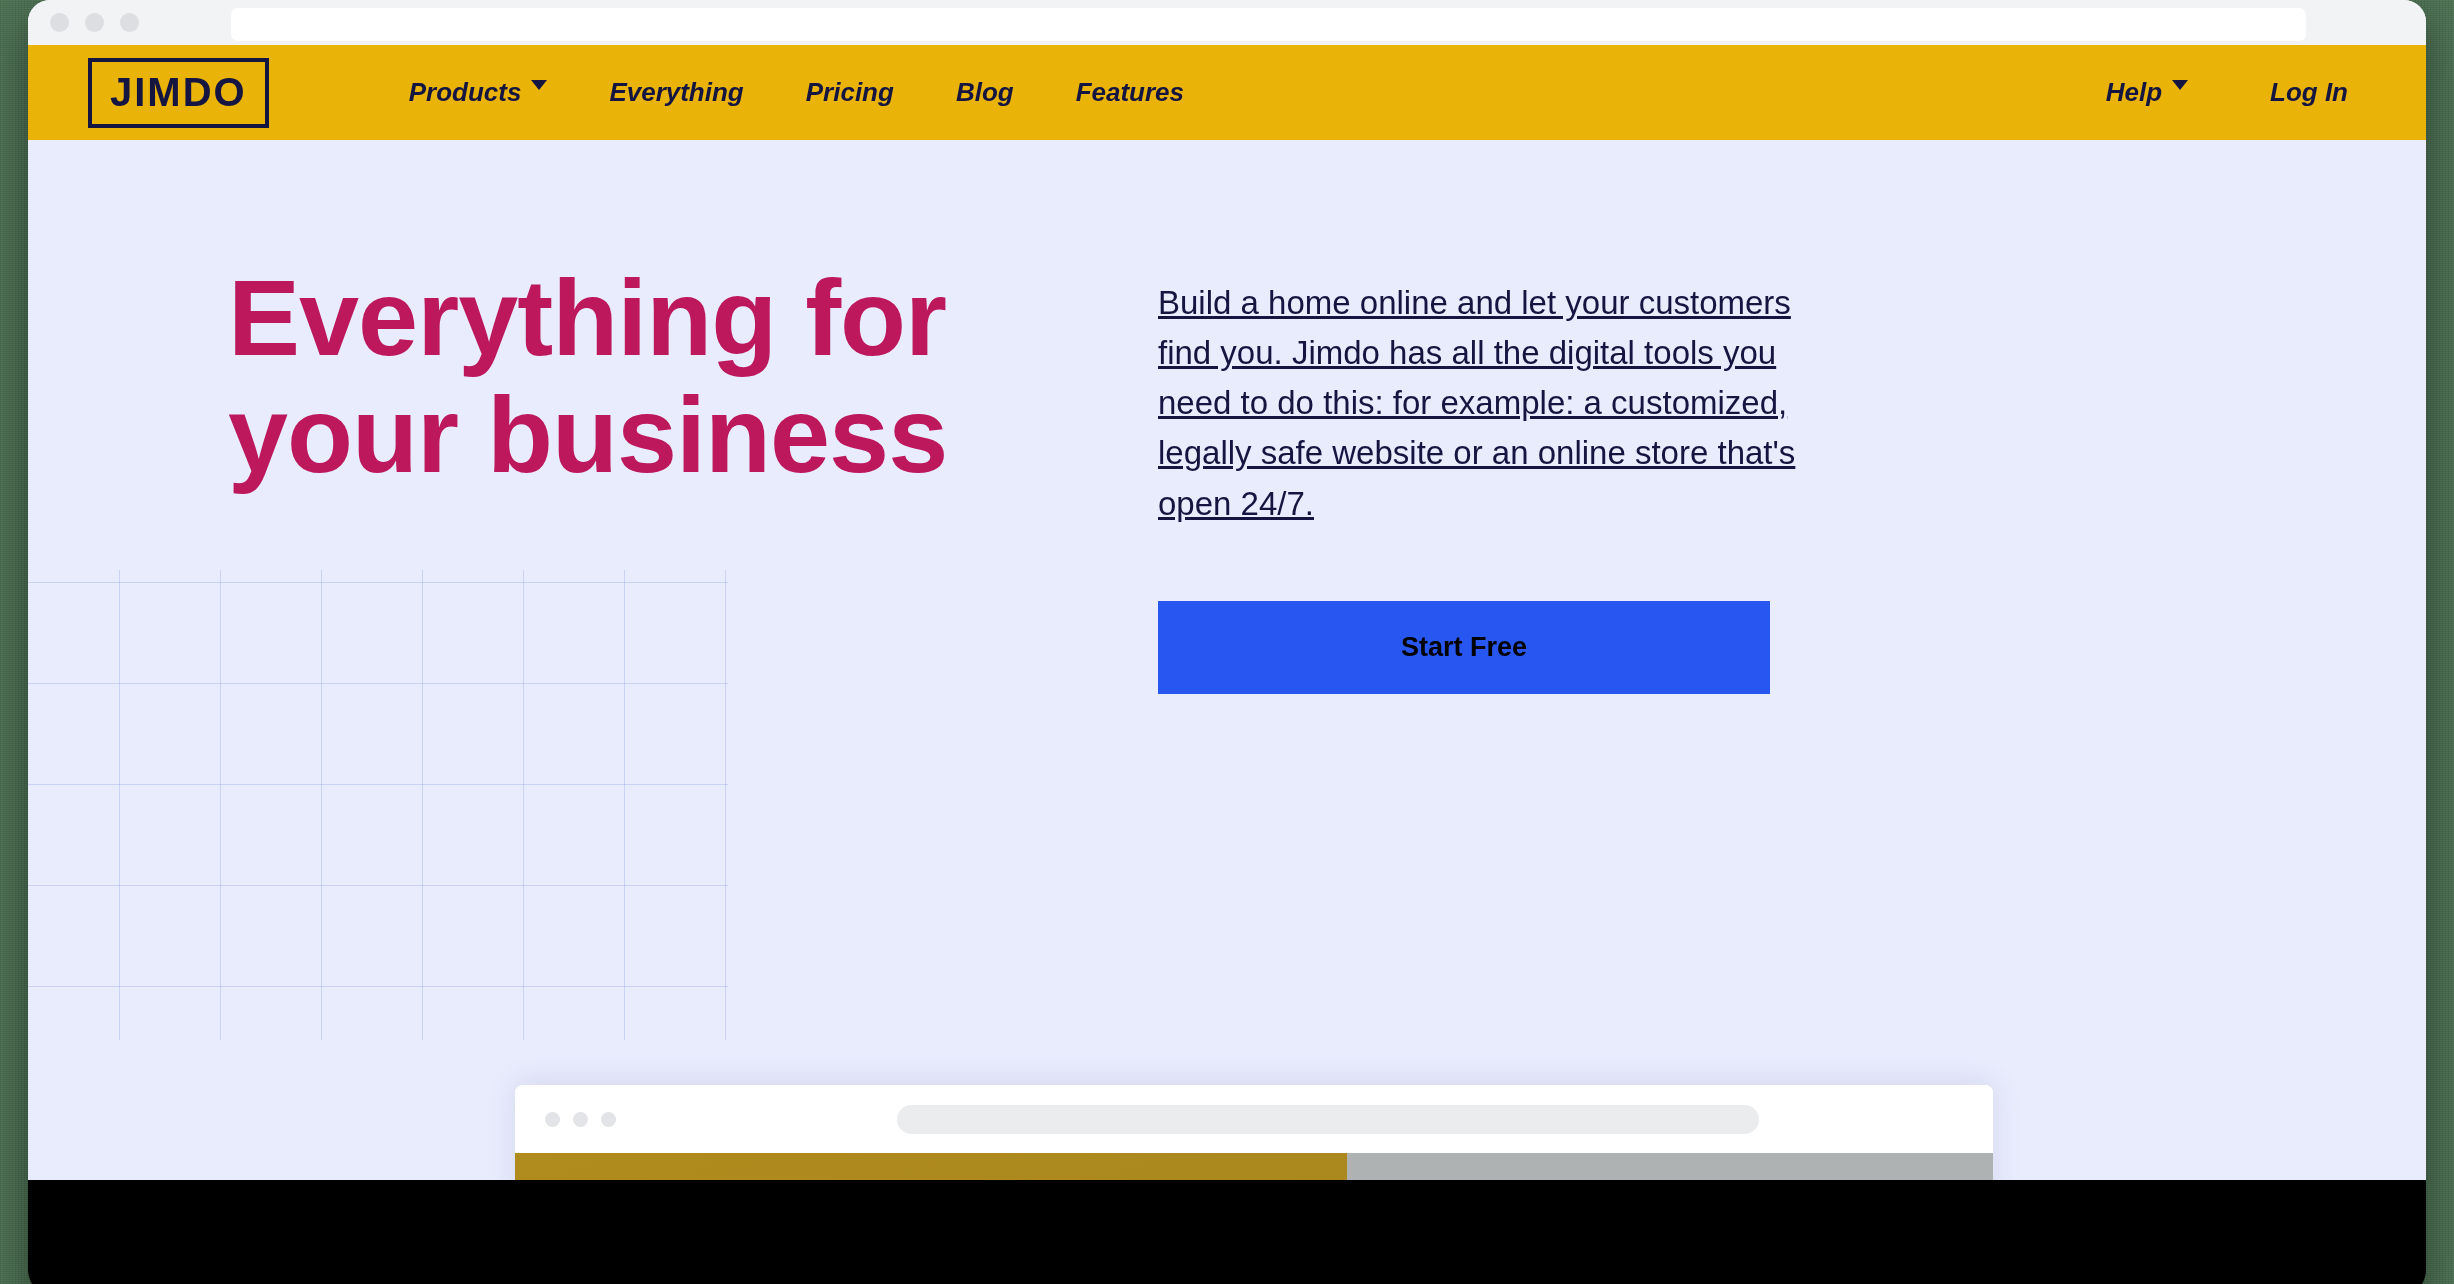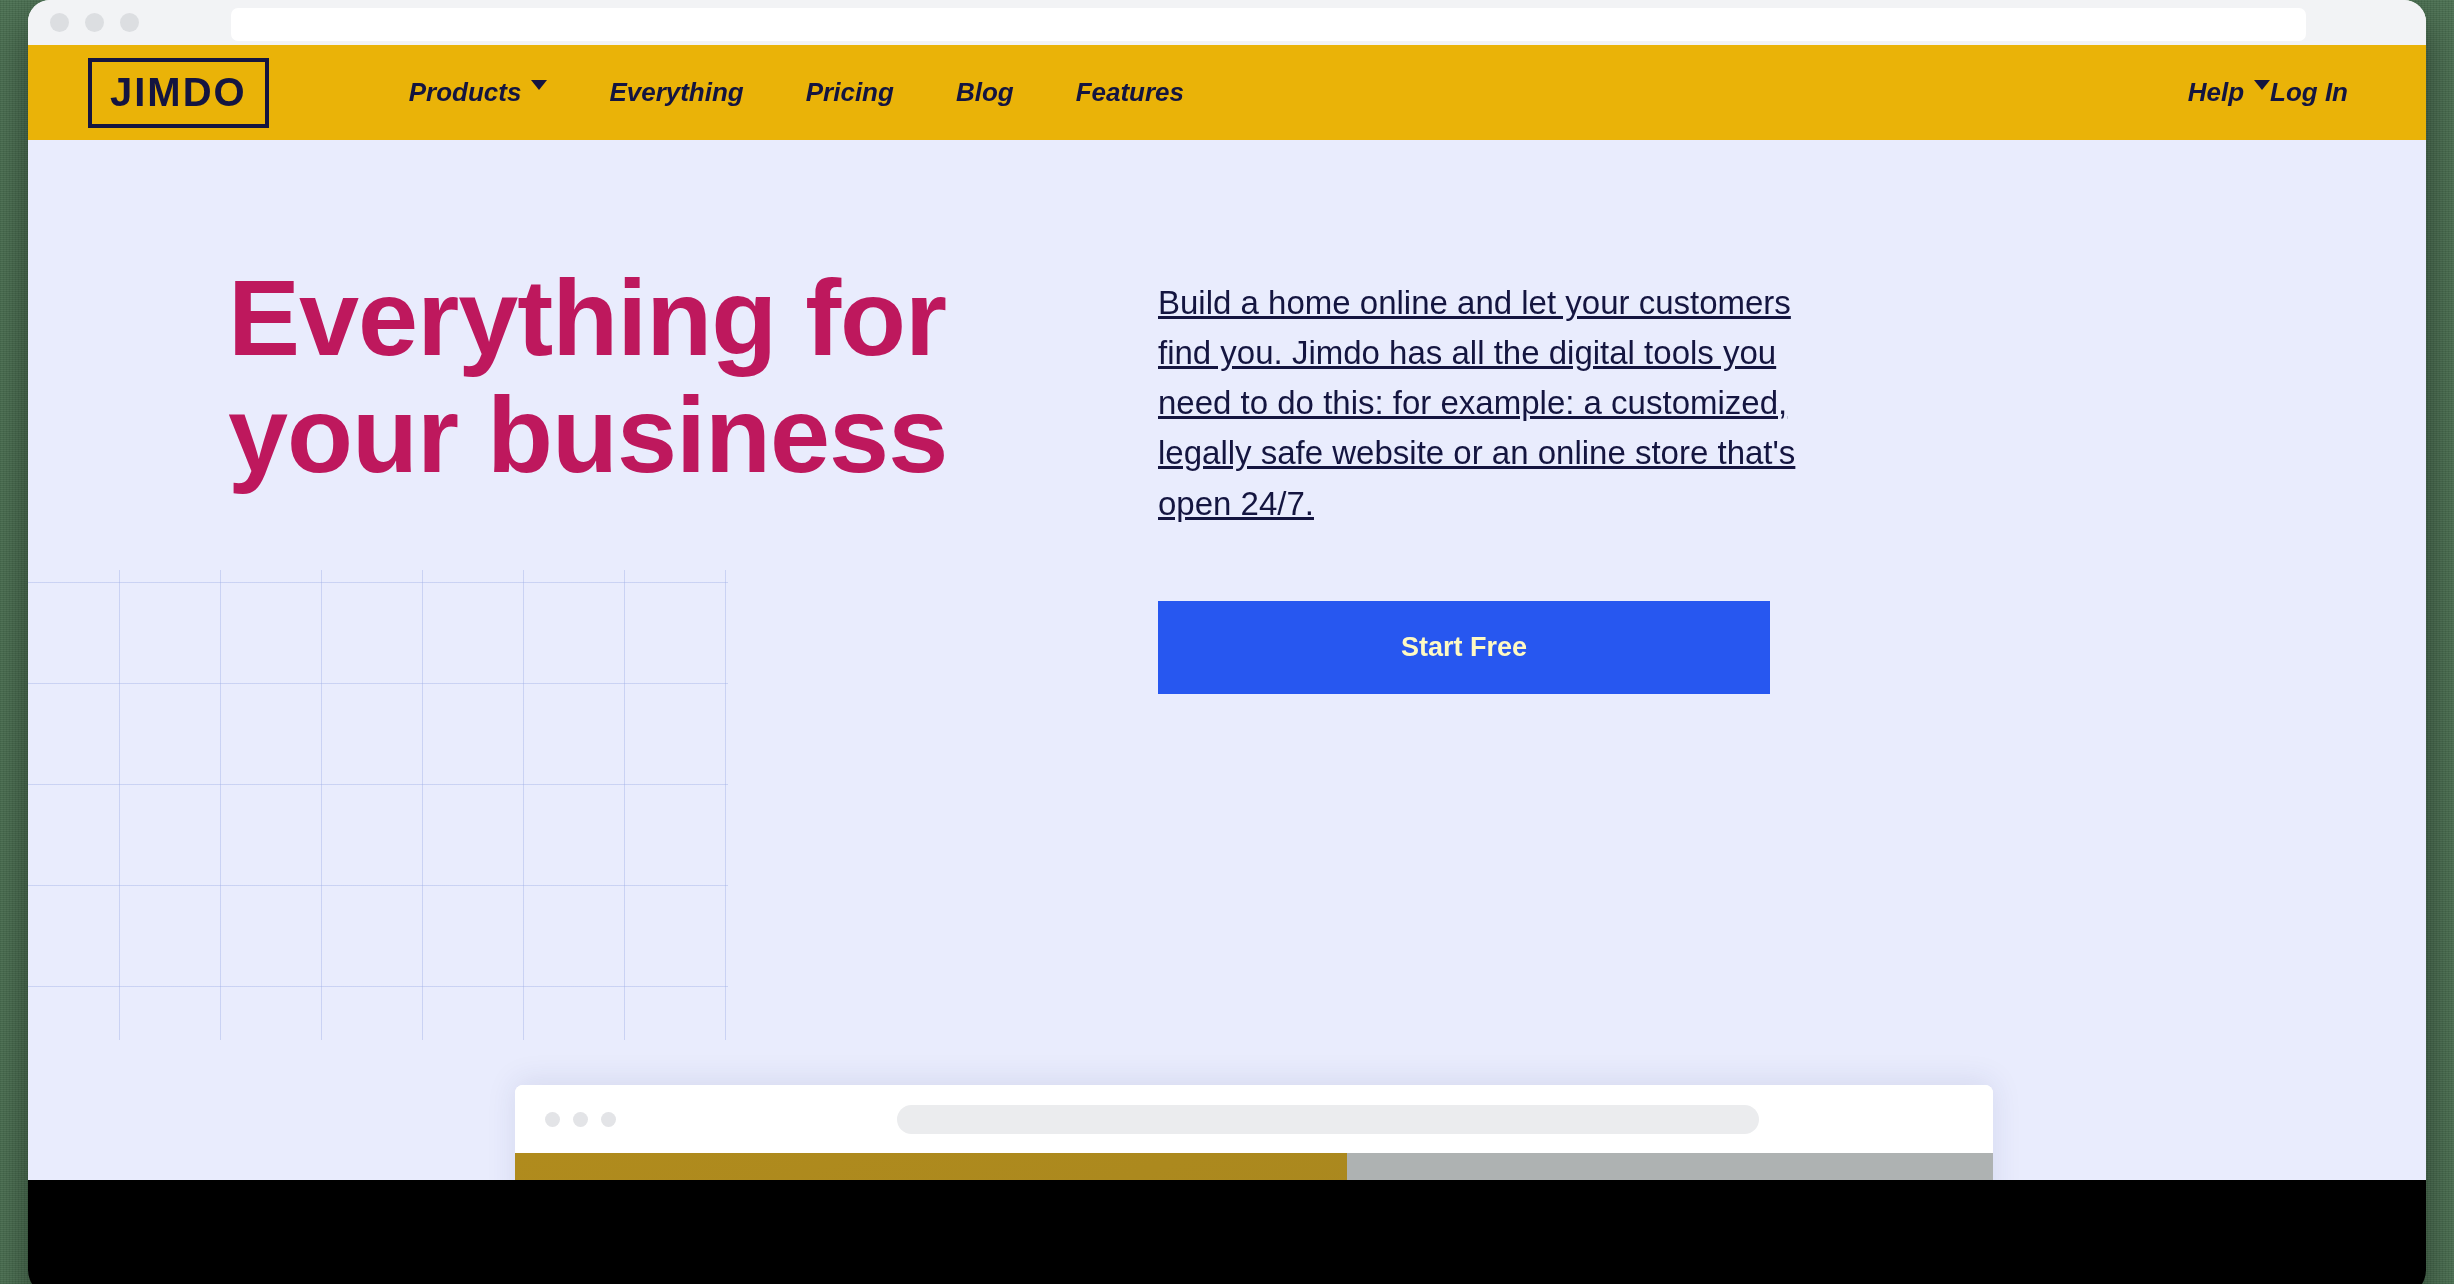--- a/index.html
+++ b/index.html
@@ -96,20 +96,21 @@
   }
   .nav-main {
     display: flex;
     align-items: center;
     gap: 62px;
     margin-left: 140px;
   }
   .nav-right {
     display: flex;
     align-items: center;
+    gap: 82px;
     margin-left: auto;
     padding-right: 18px;
   }
   .nav-item {
     font-size: 26px;
     font-weight: 700;
     color: #141540;
     display: flex;
     gap: 10px;
     cursor: pointer;
@@ -165,21 +166,21 @@
     line-height: 1.52;
     color: #141540;
     text-decoration: underline;
   }
   .cta {
     display: block;
     width: 612px;
     margin-top: 72px;
     padding: 31px 0;
     background: #2757f0;
-    color: #fef9c3;
+    color: #000000;
     font-size: 27px;
     font-weight: 700;
     text-align: center;
     border: none;
     cursor: pointer;
     font-family: "Liberation Sans", sans-serif;
   }
 
   
   .mockup {

